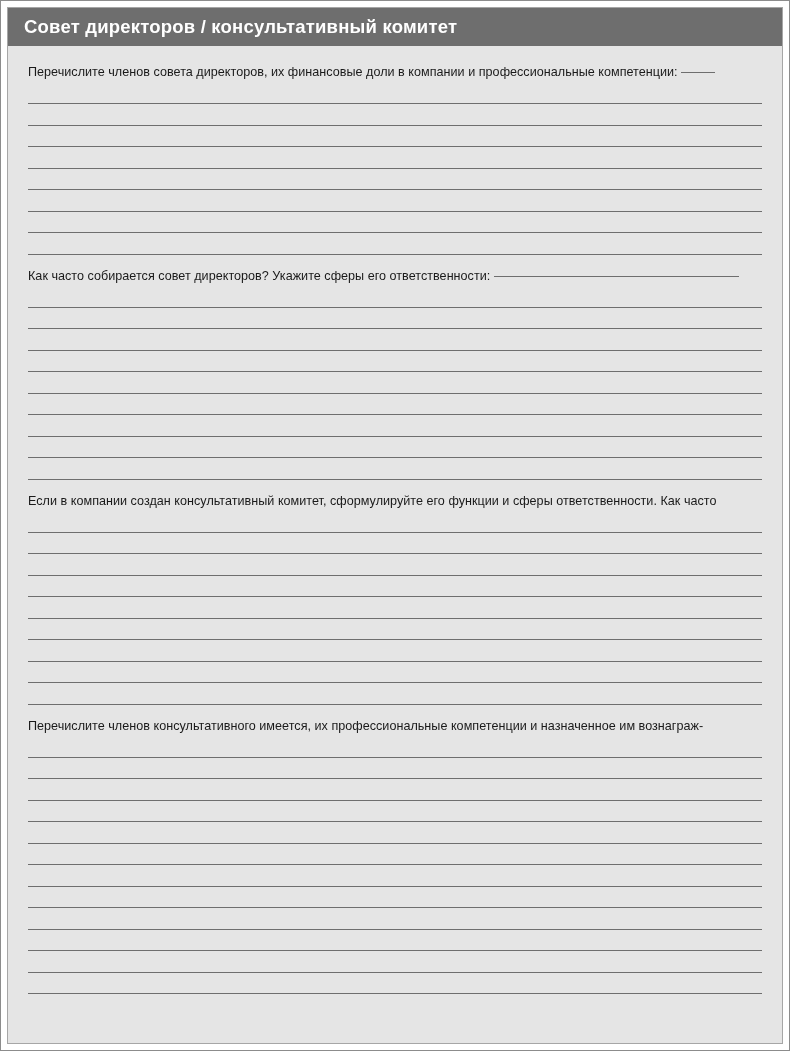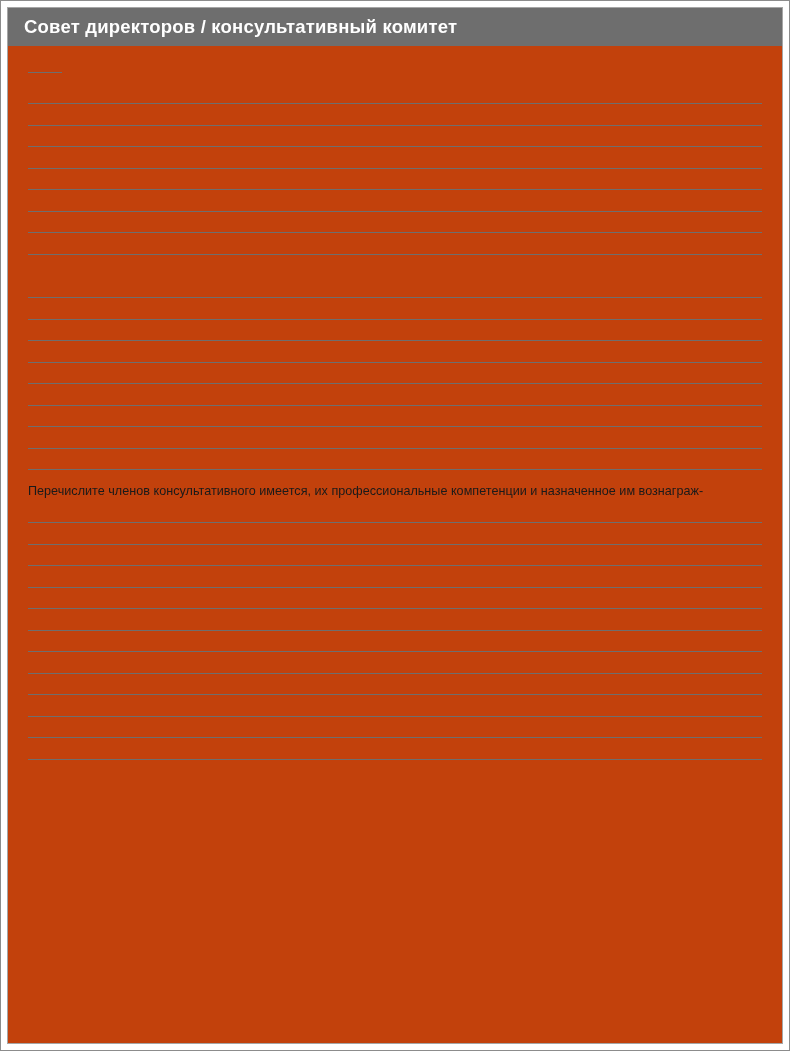--- a/index.html
+++ b/index.html
@@ -19,21 +19,21 @@
     border: 1px solid #8c8c8c;
     overflow: hidden;
   }
   .page-inner {
     position: absolute;
     top: 6px;
     left: 6px;
     right: 6px;
     bottom: 6px;
     border: 1px solid #a6a6a6;
-    background: #c2410c;
+    background: #e5e5e5;
     box-sizing: border-box;
   }
   .header {
     background: #6e6e6e;
     color: #ffffff;
     height: 38px;
     display: flex;
     align-items: center;
     padding: 0 0 0 16px;
     box-sizing: border-box;
@@ -85,38 +85,55 @@
   <div class="page-inner">
 
     <div class="header">
       <div class="header-title">Совет директоров / консультативный комитет</div>
     </div>
 
     <div class="content">
 
       <div class="block">
         <div class="q-text q-line">
+          <span>Перечислите членов совета директоров, их финансовые доли в компании и профессиональные компетенции:</span>
           <span class="fill" style="width:34px"></span>
         </div>
         <div class="rule"></div>
         <div class="rule"></div>
         <div class="rule"></div>
         <div class="rule"></div>
         <div class="rule"></div>
         <div class="rule"></div>
         <div class="rule"></div>
         <div class="rule"></div>
       </div>
 
       <div class="gap"></div>
 
+      <div class="block">
+        <div class="q-text q-line">
+          <span>Как часто собирается совет директоров? Укажите сферы его ответственности:</span>
+          <span class="fill" style="width:245px"></span>
+        </div>
+        <div class="rule"></div>
+        <div class="rule"></div>
+        <div class="rule"></div>
+        <div class="rule"></div>
+        <div class="rule"></div>
+        <div class="rule"></div>
+        <div class="rule"></div>
+        <div class="rule"></div>
+        <div class="rule"></div>
+      </div>
 
       <div class="gap"></div>
 
       <div class="block">
+        <div class="q-text">Если в компании создан консультативный комитет, сформулируйте его функции и сферы ответственности. Как часто</div>
         <div class="rule"></div>
         <div class="rule"></div>
         <div class="rule"></div>
         <div class="rule"></div>
         <div class="rule"></div>
         <div class="rule"></div>
         <div class="rule"></div>
         <div class="rule"></div>
         <div class="rule"></div>
       </div>

